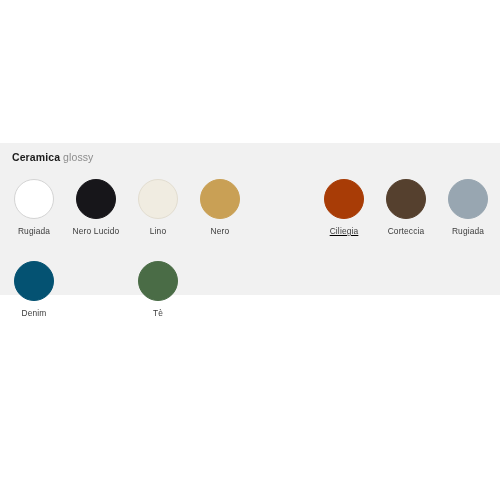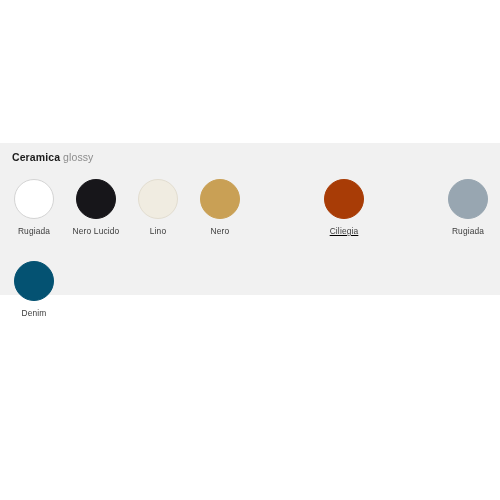--- a/index.html
+++ b/index.html
@@ -106,25 +106,33 @@
         <div class="swatch-label">Nero Lucido</div>
       </div>
       <div class="swatch-item" style="left: 220px;">
         <div class="swatch-dot" style="background: rgb(201, 160, 85); border: 1px solid rgb(201, 160, 85);"></div>
         <div class="swatch-label">Nero</div>
       </div>
       <div class="swatch-item" style="left: 344px; text-decoration: underline;">
         <div class="swatch-dot" style="background: rgb(168, 60, 6); border: 1px solid rgb(168, 60, 6);"></div>
         <div class="swatch-label">Ciliegia</div>
       </div>
+      <div class="swatch-item" style="left: 406px;">
+        <div class="swatch-dot" style="background: rgb(85, 64, 46); border: 1px solid rgb(85, 64, 46);"></div>
+        <div class="swatch-label">Corteccia</div>
+      </div>
       <div class="swatch-item" style="left: 468px;">
         <div class="swatch-dot" style="background: rgb(152, 166, 177); border: 1px solid rgb(152, 166, 177);"></div>
         <div class="swatch-label">Rugiada</div>
       </div>
     </div>
   <div class="swatch-row" id="swatch-row-2">
       <div class="swatch-item" style="left: 34px;">
         <div class="swatch-dot" style="background: rgb(4, 82, 114); border: 1px solid rgb(4, 82, 114);"></div>
         <div class="swatch-label">Denim</div>
       </div>
+      <div class="swatch-item" style="left: 158px;">
+        <div class="swatch-dot" style="background: rgb(74, 108, 70); border: 1px solid rgb(74, 108, 70);"></div>
+        <div class="swatch-label">Tè</div>
+      </div>
     </div>
 
 </div>
 
 </body></html>

